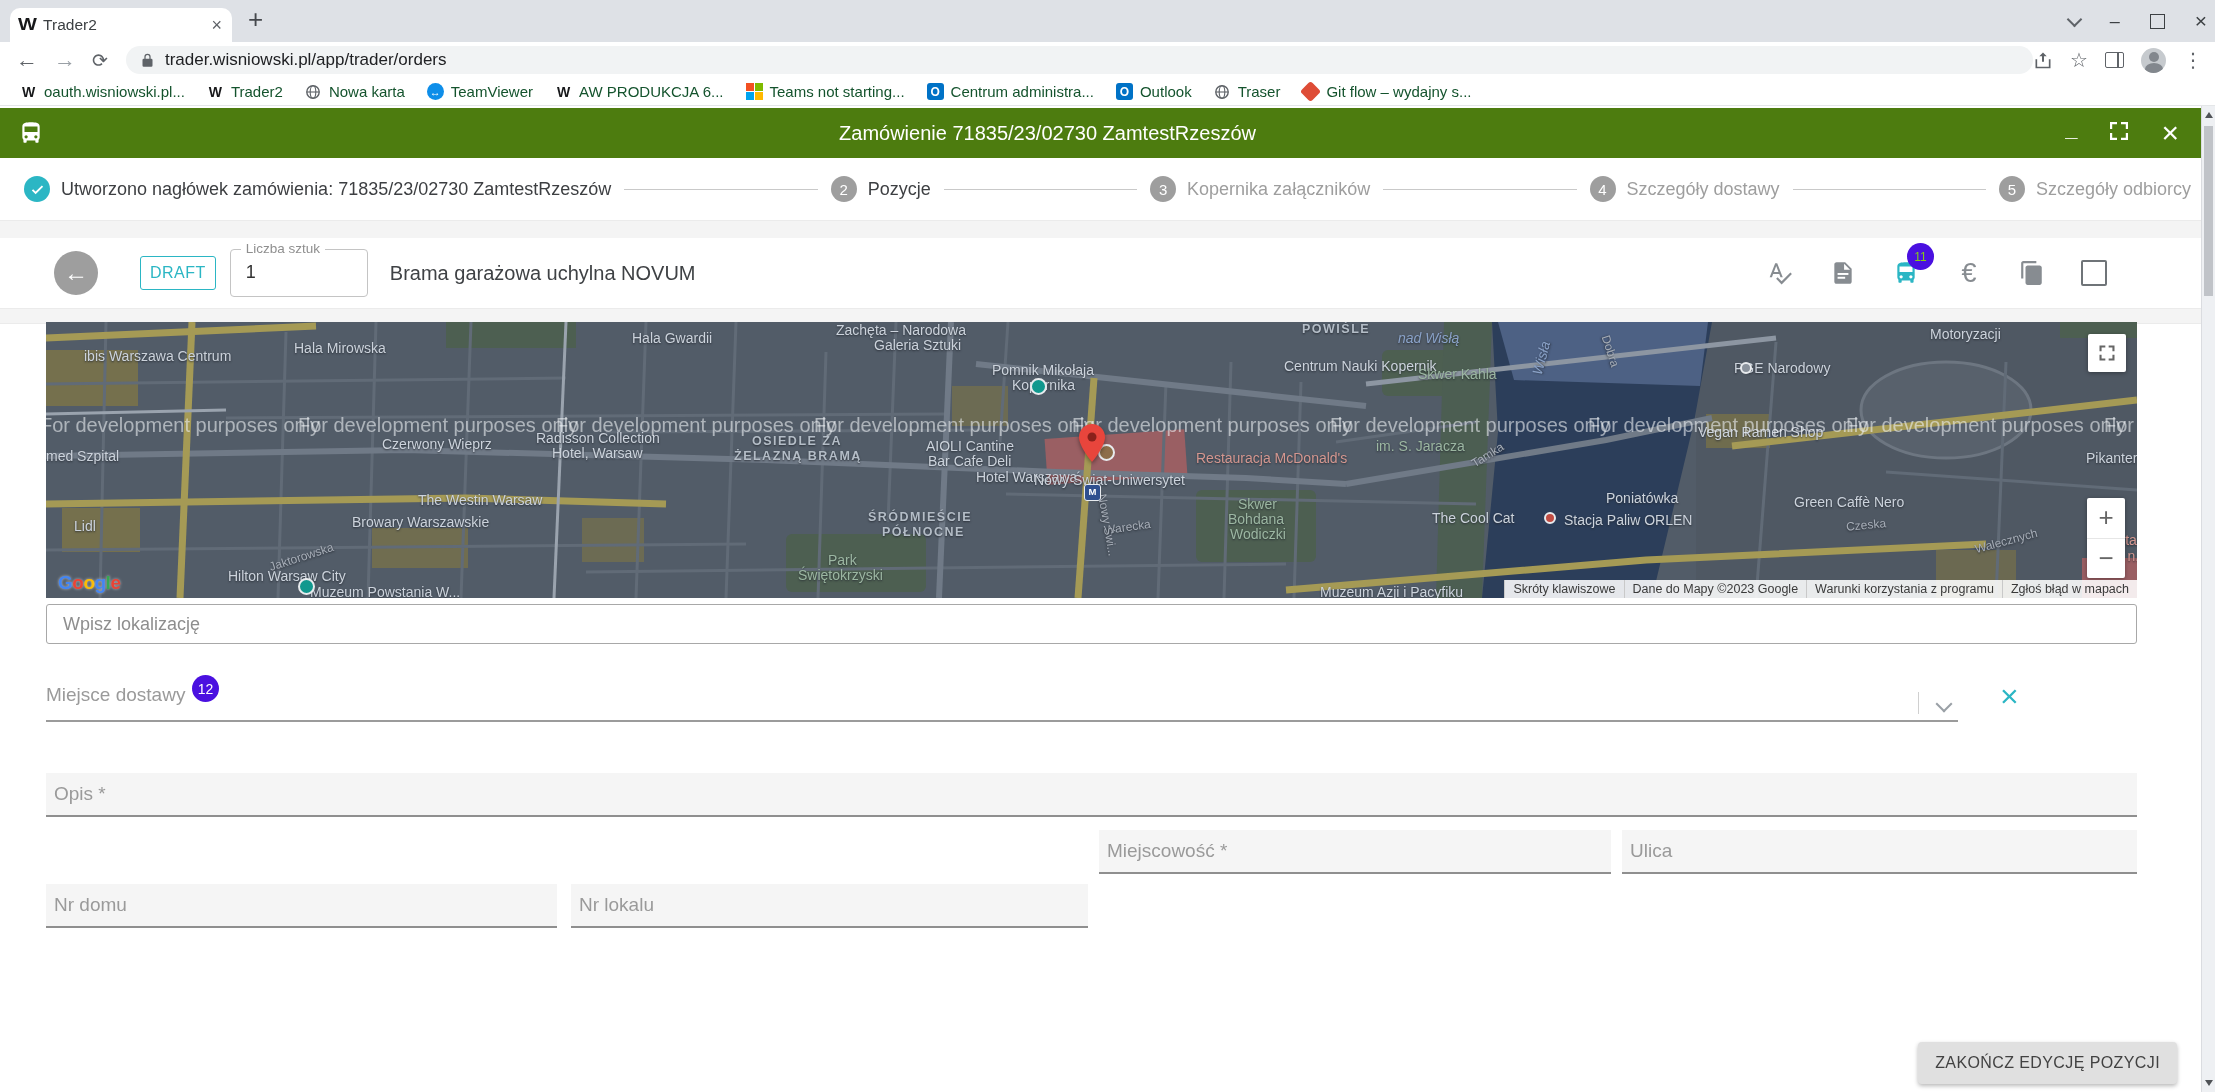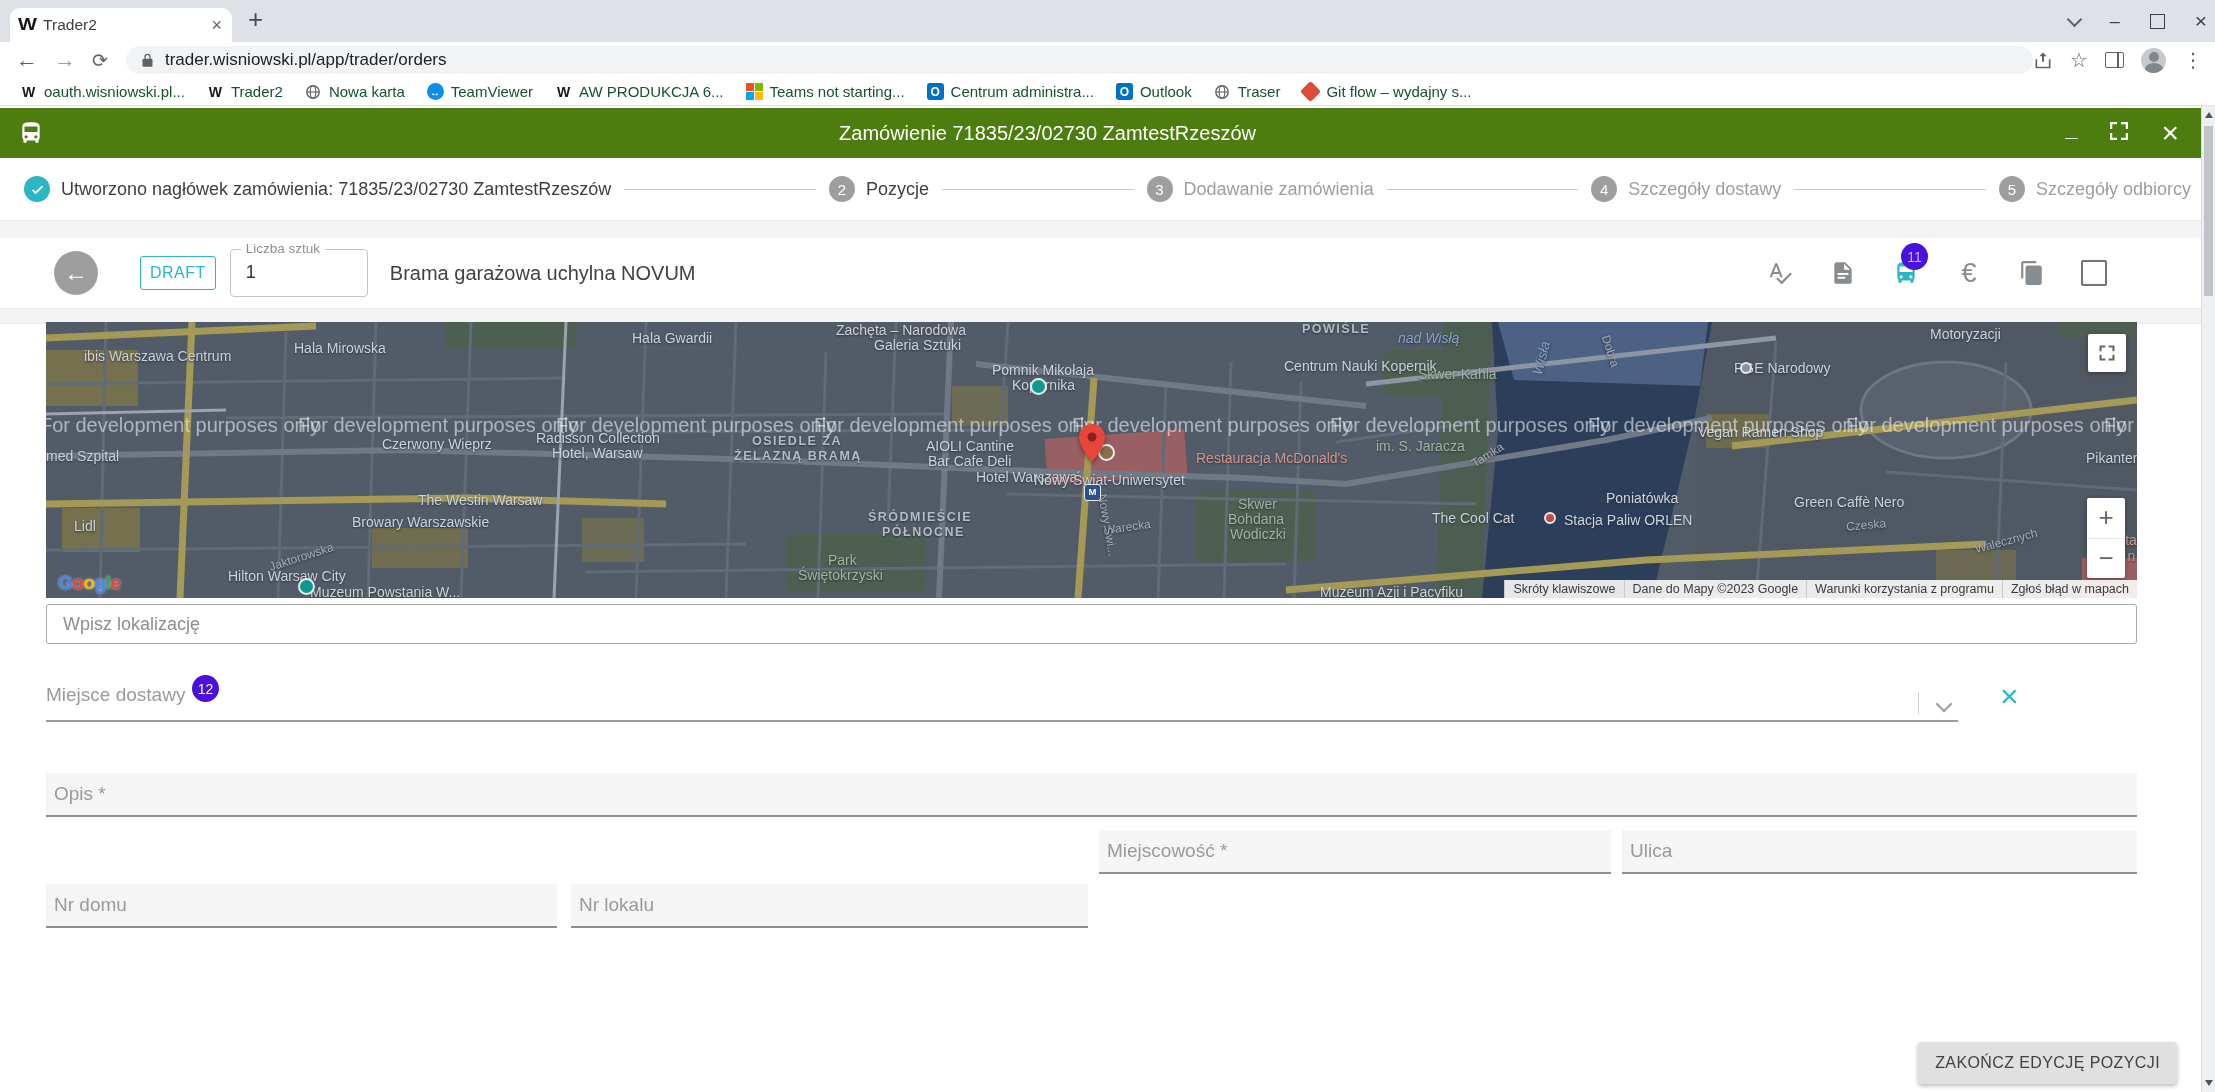--- a/index.html
+++ b/index.html
@@ -68,22 +68,22 @@
          padding:7px 9px;border-radius:3px;letter-spacing:.5px;}
   .qty{margin-left:14px;width:136px;height:46px;border:1px solid #c4c4c4;border-radius:4px;position:relative;}
   .qty-label{position:absolute;top:-9px;left:10px;background:#fff;padding:0 5px;font-size:13.5px;color:#8f8f8f;white-space:nowrap;}
   .qty input{border:none;outline:none;width:100px;margin:11px 0 0 13px;font-size:18px;color:#333;font-family:inherit;background:transparent;}
   .product{margin-left:22px;font-size:20px;color:#3f4245;}
   .tb-icons{margin-left:auto;margin-right:108px;display:flex;align-items:center;gap:35px;}
   .tbi{width:28px;height:28px;display:flex;align-items:center;justify-content:center;position:relative;color:#878c91;}
   .tbi svg{width:26px;height:26px;fill:#878c91;}
   .tbi.euro{font-size:27px;}
   .tbi .busfill{fill:var(--teal);}
-  .badge{position:absolute;top:-16px;left:9px;width:27px;height:27px;border-radius:50%;background:var(--indigo);
-         color:#c4b5fd;font-size:14px;display:flex;align-items:center;justify-content:center;}
+  .badge{position:absolute;top:-16px;left:15px;width:27px;height:27px;border-radius:50%;background:var(--indigo);
+         color:#84cc16;font-size:12px;display:flex;align-items:center;justify-content:center;}
   .sq-ic{width:22px;height:22px;border:2.2px solid #6f7478;border-radius:2px;}
 
   
   .map{position:absolute;left:46px;top:322px;width:2091px;height:276px;background:var(--mapbg);overflow:hidden;}
   .map svg.base{position:absolute;left:0;top:0;}
   .ml{position:absolute;font-size:14px;color:#ccd3dc;white-space:nowrap;text-shadow:0 1px 2px rgba(35,40,48,.85);}
   .ml.area{font-size:12.5px;letter-spacing:1.5px;color:#b4bdc7;font-weight:600;}
   .ml.park{color:#9cb7a2;} .ml.street{color:#a6adb7;font-size:12px;}
   .ml.red{color:#d49790;} .ml.water{color:#8aa2c8;font-style:italic;}
   .poi-dot{position:absolute;width:17px;height:17px;border-radius:50%;border:2px solid #e8ebee;box-sizing:border-box;
@@ -268,21 +268,21 @@
       <span class="slabel">Utworzono nagłówek zamówienia: 71835/23/02730 ZamtestRzeszów</span>
     </div>
     <div class="sline"></div>
     <div class="step">
       <span class="sc">2</span>
       <span class="slabel">Pozycje</span>
     </div>
     <div class="sline"></div>
     <div class="step">
       <span class="sc">3</span>
-      <span class="slabel dim">Dodawanie zamówienia</span>
+      <span class="slabel dim">Kopernika załączników</span>
     </div>
     <div class="sline"></div>
     <div class="step">
       <span class="sc">4</span>
       <span class="slabel dim">Szczegóły dostawy</span>
     </div>
     <div class="sline"></div>
     <div class="step">
       <span class="sc">5</span>
       <span class="slabel dim">Szczegóły odbiorcy</span>

